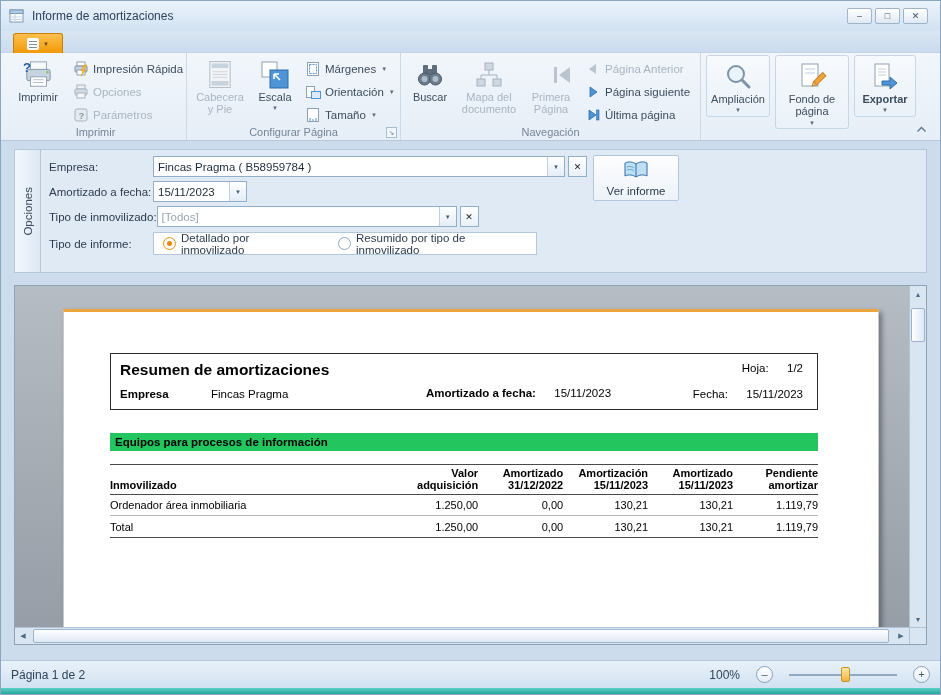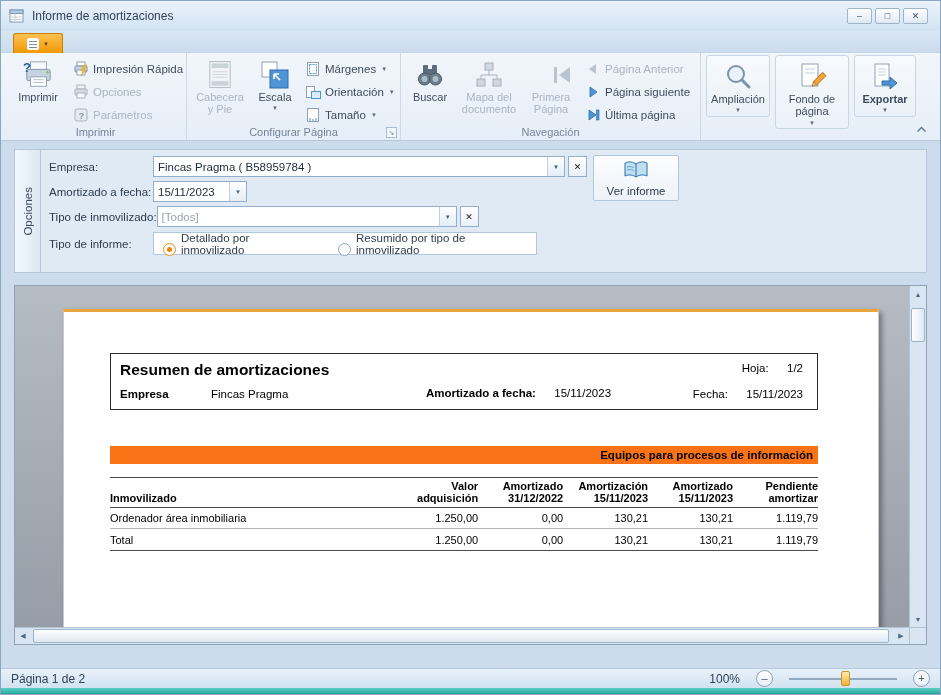--- a/index.html
+++ b/index.html
@@ -44,60 +44,60 @@
   .opt-form{flex:1;position:relative;padding:6px 8px;font-size:11.5px;color:#2c3c4e;}
   .frow{display:flex;align-items:center;height:21px;margin-bottom:4px;}
   .frow>label{flex:0 0 104px;white-space:nowrap;}
   .combo{display:flex;align-items:stretch;height:21px;background:#fff;border:1px solid #92aec9;}
   .combo .val{flex:1;display:flex;align-items:center;padding:0 4px;color:#1c2c3c;white-space:nowrap;overflow:hidden;}
   .combo .val.muted{color:#9aa6b2;}
   .combo .drop{width:17px;border-left:1px solid #bdd0e0;background:linear-gradient(#ffffff,#e4edf6);display:flex;align-items:center;justify-content:center;font-size:6px;color:#41607e;}
   .clearbtn{width:19px;height:21px;margin-left:3px;border:1px solid #92aec9;background:linear-gradient(#ffffff,#e8f0f7);display:flex;align-items:center;justify-content:center;font-size:9px;color:#222;}
   .w360{width:412px;}.w94{width:94px;}.w300{width:300px;}
   .radiobox{display:flex;align-items:center;gap:26px;width:384px;height:23px;background:#fff;border:1px solid #b3c7db;padding:0 9px;}
-  .radio{display:flex;align-items:flex-end;gap:5px;}
+  .radio{display:flex;align-items:center;gap:5px;}
   .rdot{width:13px;height:13px;border-radius:50%;border:1px solid #8fa8bf;background:#fff;position:relative;flex:0 0 13px;}
   .rdot.sel{border-color:#e49110;}
   .rdot.sel::after{content:"";position:absolute;left:3px;top:3px;width:5px;height:5px;border-radius:50%;background:#f08305;}
   .ver-btn{position:absolute;left:552px;top:5px;width:86px;height:46px;border:1px solid #b3c7db;border-radius:2px;background:linear-gradient(#fdfdfe,#edf3f9);display:flex;flex-direction:column;align-items:center;justify-content:center;gap:3px;color:#2c3c4e;}
 
   
   .preview{position:absolute;left:13px;right:13px;top:284px;height:360px;background:linear-gradient(#b6bcc3,#959ca5);border:1px solid #8fa3b6;overflow:hidden;}
   .page{position:absolute;left:48px;top:23px;width:816px;height:640px;background:#fff;border:1px solid #c9c9c9;border-top:3px solid #eda63d;box-shadow:3px 3px 5px rgba(30,35,40,.45);}
   .report{padding:41px 60px 4px 46px;color:#000;}
   .rheader{border:1px solid #2b2b2b;height:57px;position:relative;font-size:11.5px;}
   .rtitle{position:absolute;left:9px;top:7px;font-size:15.5px;font-weight:bold;}
   .rcompany-lbl{position:absolute;left:9px;bottom:9px;font-weight:bold;}
   .rcompany-val{position:absolute;left:100px;bottom:9px;}
   .ramort{position:absolute;left:315px;top:5px;margin-top:28px;}
   .ramort .b{font-weight:bold;}
   .rhoja{position:absolute;right:14px;top:8px;}
   .rfecha{position:absolute;right:14px;bottom:9px;margin-top:43px;}
   .gap12{display:inline-block;width:12px;}
-  .rsection{margin-top:36px;background:#f97316;font-weight:bold;font-size:11.5px;padding:3px 5px;text-align:right;}
+  .rsection{margin-top:23px;background:#22c55e;font-weight:bold;font-size:11.5px;padding:3px 5px;}
   .rtable{margin-top:13px;font-size:11px;}
   .rt-row{display:flex;}
   .rt-head{border-top:1px solid #4a4a4a;border-bottom:1px solid #4a4a4a;font-weight:bold;padding:2px 0 3px;}
   .rt-head .c{display:flex;flex-direction:column;justify-content:flex-end;}
   .rt-head .c span{display:block;}
   .c1{flex:0 0 40%;text-align:left;}
   .num{flex:1;text-align:right;}
   .rt-data{padding:4px 0;border-bottom:1px solid #b5b5b5;}
   .rt-total{padding:5px 0 4px;border-bottom:1px solid #4a4a4a;}
 
   
   .vscroll{position:absolute;top:0;right:0;width:17px;bottom:17px;background:#d9e6f2;border-left:1px solid #b0c4d6;display:flex;flex-direction:column;justify-content:space-between;}
   .hscroll{position:absolute;left:0;right:17px;bottom:0;height:17px;background:#d9e6f2;border-top:1px solid #b0c4d6;display:flex;justify-content:space-between;align-items:center;}
   .sarrow{width:16px;height:16px;display:flex;align-items:center;justify-content:center;font-size:7px;color:#4f6a85;}
   .vthumb{position:absolute;left:1px;width:14px;top:22px;height:34px;background:linear-gradient(90deg,#fefefe,#dde9f4);border:1px solid #9cb3c9;border-radius:2px;}
   .hthumb{position:absolute;top:1px;height:14px;left:18px;right:20px;background:linear-gradient(#fefefe,#dde9f4);border:1px solid #9cb3c9;border-radius:2px;}
   .scorner{position:absolute;right:0;bottom:0;width:17px;height:17px;background:#d9e6f2;border-left:1px solid #b0c4d6;border-top:1px solid #b0c4d6;}
 
   
-  .statusbar{position:absolute;left:0;right:0;bottom:6px;height:20px;background:linear-gradient(#e8f1fa,#d2e2f1);border-top:1px solid #b6c8da;display:flex;align-items:center;padding:0 10px;font-size:12px;color:#2f4359;}
+  .statusbar{position:absolute;left:0;right:0;bottom:6px;height:28px;background:linear-gradient(#e8f1fa,#d2e2f1);border-top:1px solid #b6c8da;display:flex;align-items:center;padding:0 10px;font-size:12px;color:#2f4359;}
   .zoomctl{margin-left:auto;display:flex;align-items:center;gap:16px;}
   .zbtn{width:17px;height:17px;border-radius:50%;border:1px solid #8ba1b7;background:linear-gradient(#ffffff,#e6eef6);display:flex;align-items:center;justify-content:center;font-size:11px;color:#44596e;line-height:1;}
   .slider{position:relative;width:108px;height:17px;}
   .slider .track{position:absolute;left:0;right:0;top:8px;height:2px;background:#93a9be;}
   .slider .tick{position:absolute;left:50%;top:3px;width:1px;height:5px;background:#93a9be;}
   .slider .thumb{position:absolute;left:52px;top:1px;width:9px;height:15px;background:linear-gradient(#ffe9a8,#f3b13a);border:1px solid #c3942c;border-radius:2px;}
   .bottomframe{position:absolute;left:0;right:0;bottom:0;height:6px;background:linear-gradient(#5ed0c6,#28a79c);}
 </style>
 </head>
 <body>

